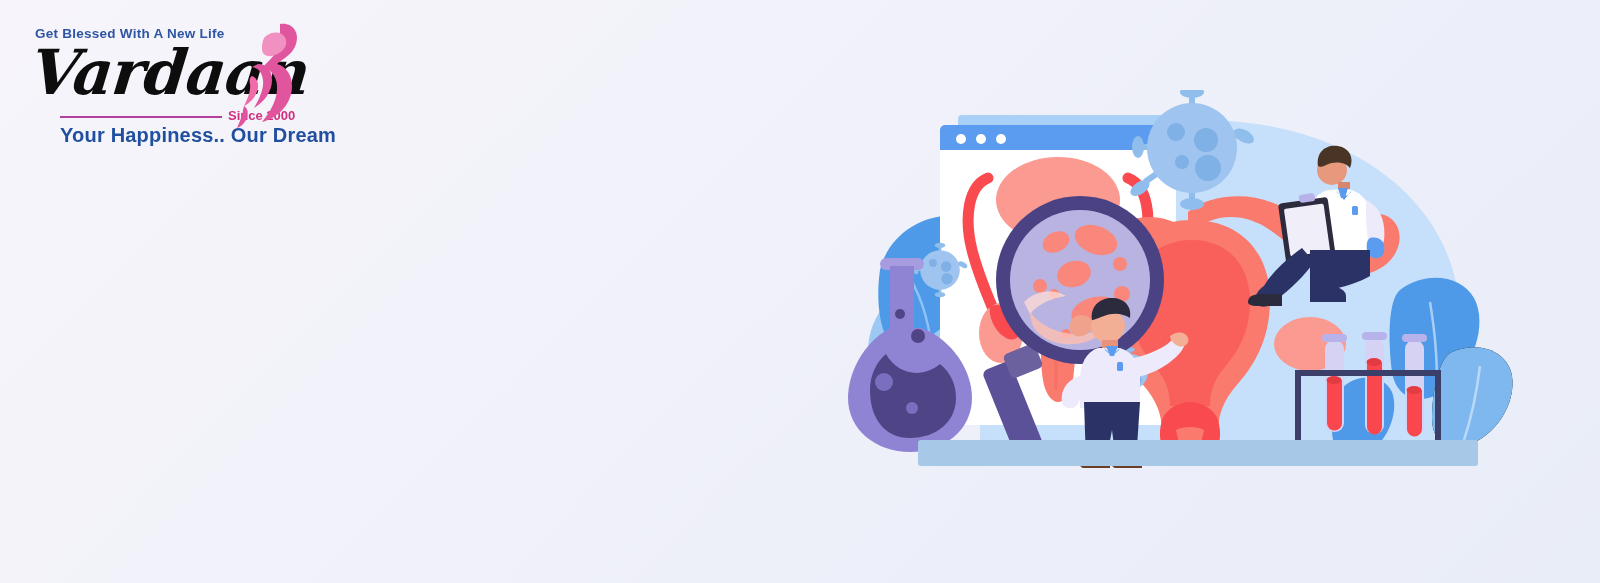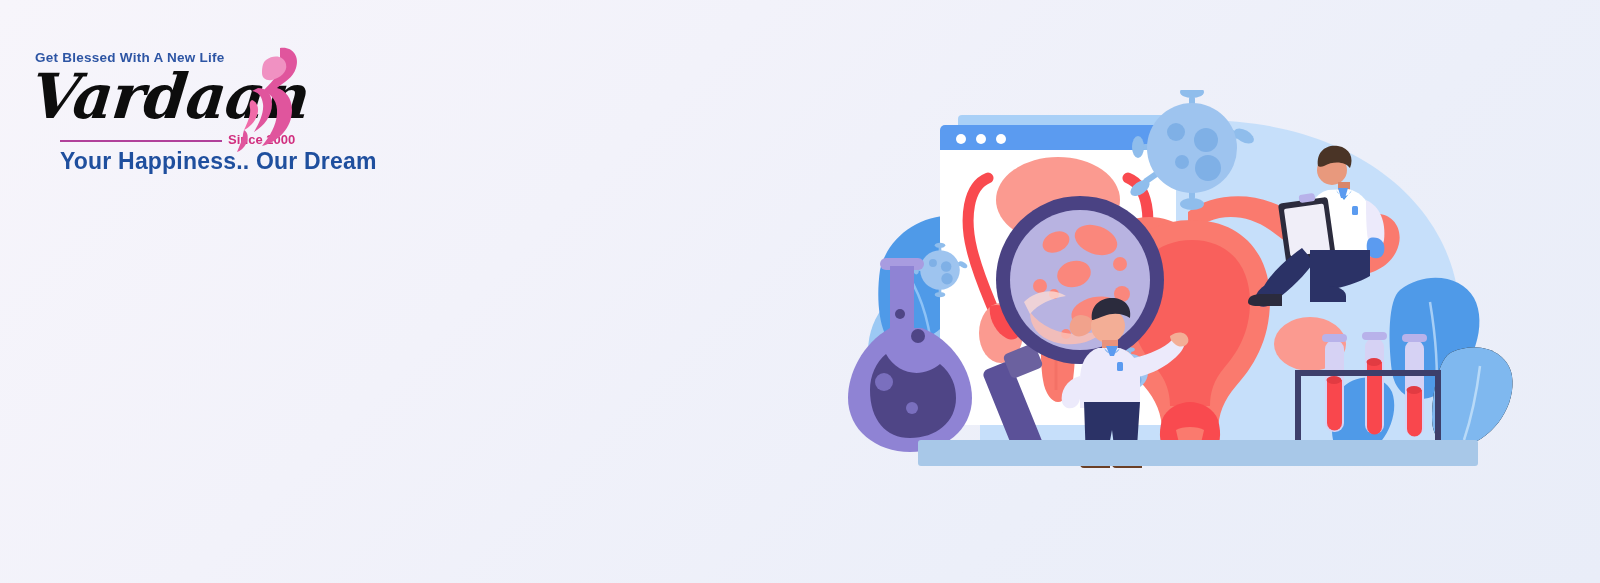--- a/index.html
+++ b/index.html
@@ -10,21 +10,21 @@
     overflow: hidden;
   }
   .banner {
     position: relative;
     width: 1600px; height: 583px;
     background: linear-gradient(135deg, #f7f5fb 0%, #f2f2fa 35%, #eceff9 70%, #e9edf8 100%);
     overflow: hidden;
   }
 
   
-  .logo { position: absolute; left: 32px; top: 44px; width: 270px; height: 125px; }
+  .logo { position: absolute; left: 32px; top: 20px; width: 270px; height: 125px; }
   .logo-tagline-top {
     position: absolute; left: 3px; top: 6px;
     font-size: 13.5px; font-weight: 700; letter-spacing: .25px;
     color: #2d55a4; white-space: nowrap;
   }
   .logo-word {
     position: absolute; left: 0px; top: 16px;
     font-family: "DejaVu Serif", serif;
     font-style: italic; font-weight: 700;
     font-size: 62px; letter-spacing: -1px;
@@ -34,21 +34,21 @@
   .logo-rule {
     position: absolute; left: 28px; top: 96px; width: 162px; height: 2px;
     background: #b1419a;
   }
   .logo-since {
     position: absolute; left: 196px; top: 88px;
     font-size: 13px; font-weight: 700; color: #d12f7f; white-space: nowrap;
   }
   .logo-tagline-bottom {
     position: absolute; left: 28px; top: 104px;
-    font-size: 23px; font-weight: 700; letter-spacing: .2px;
+    font-size: 20px; font-weight: 700; letter-spacing: .2px;
     color: #1f4f9e; white-space: nowrap;
   }
   .logo-figure { position: absolute; left: 190px; top: 0px; width: 80px; height: 110px; }
 
   
   .headline { position: absolute; left: 128px; top: 238px; width: 760px; }
   .headline-line {
     font-family: "Liberation Sans", sans-serif;
     font-weight: 700; font-style: italic;
     font-size: 47px; line-height: 61px;

